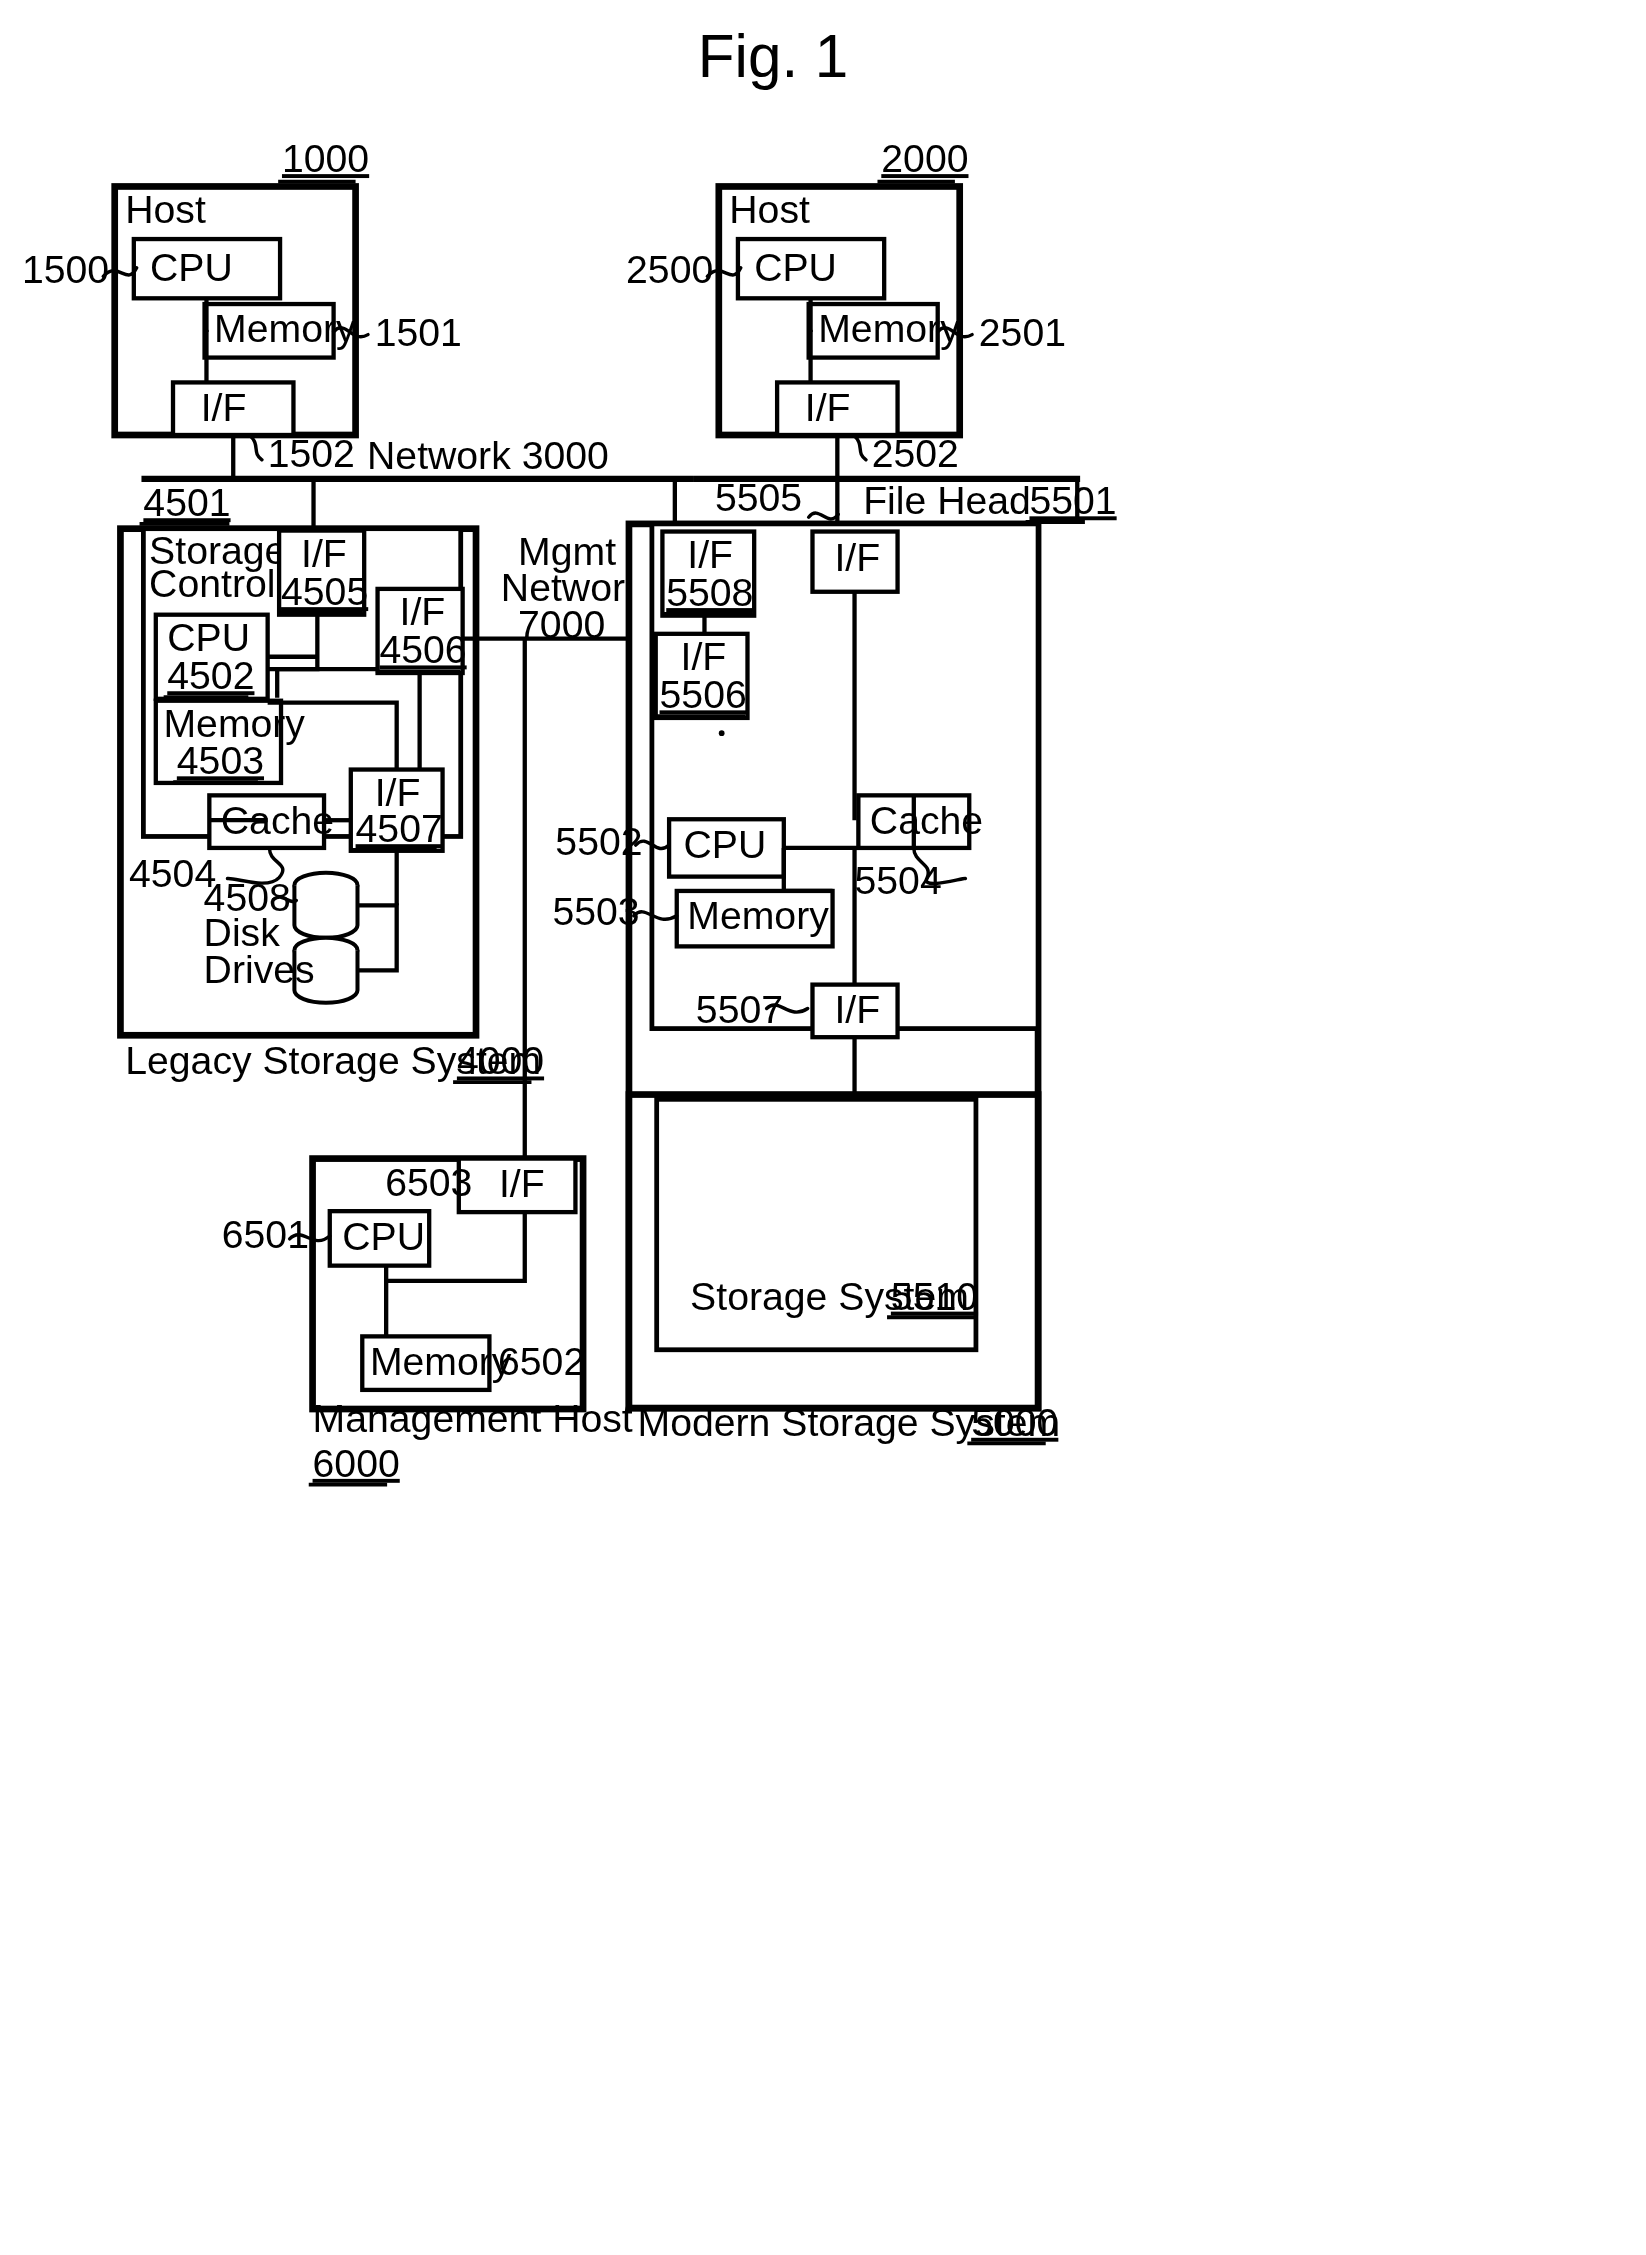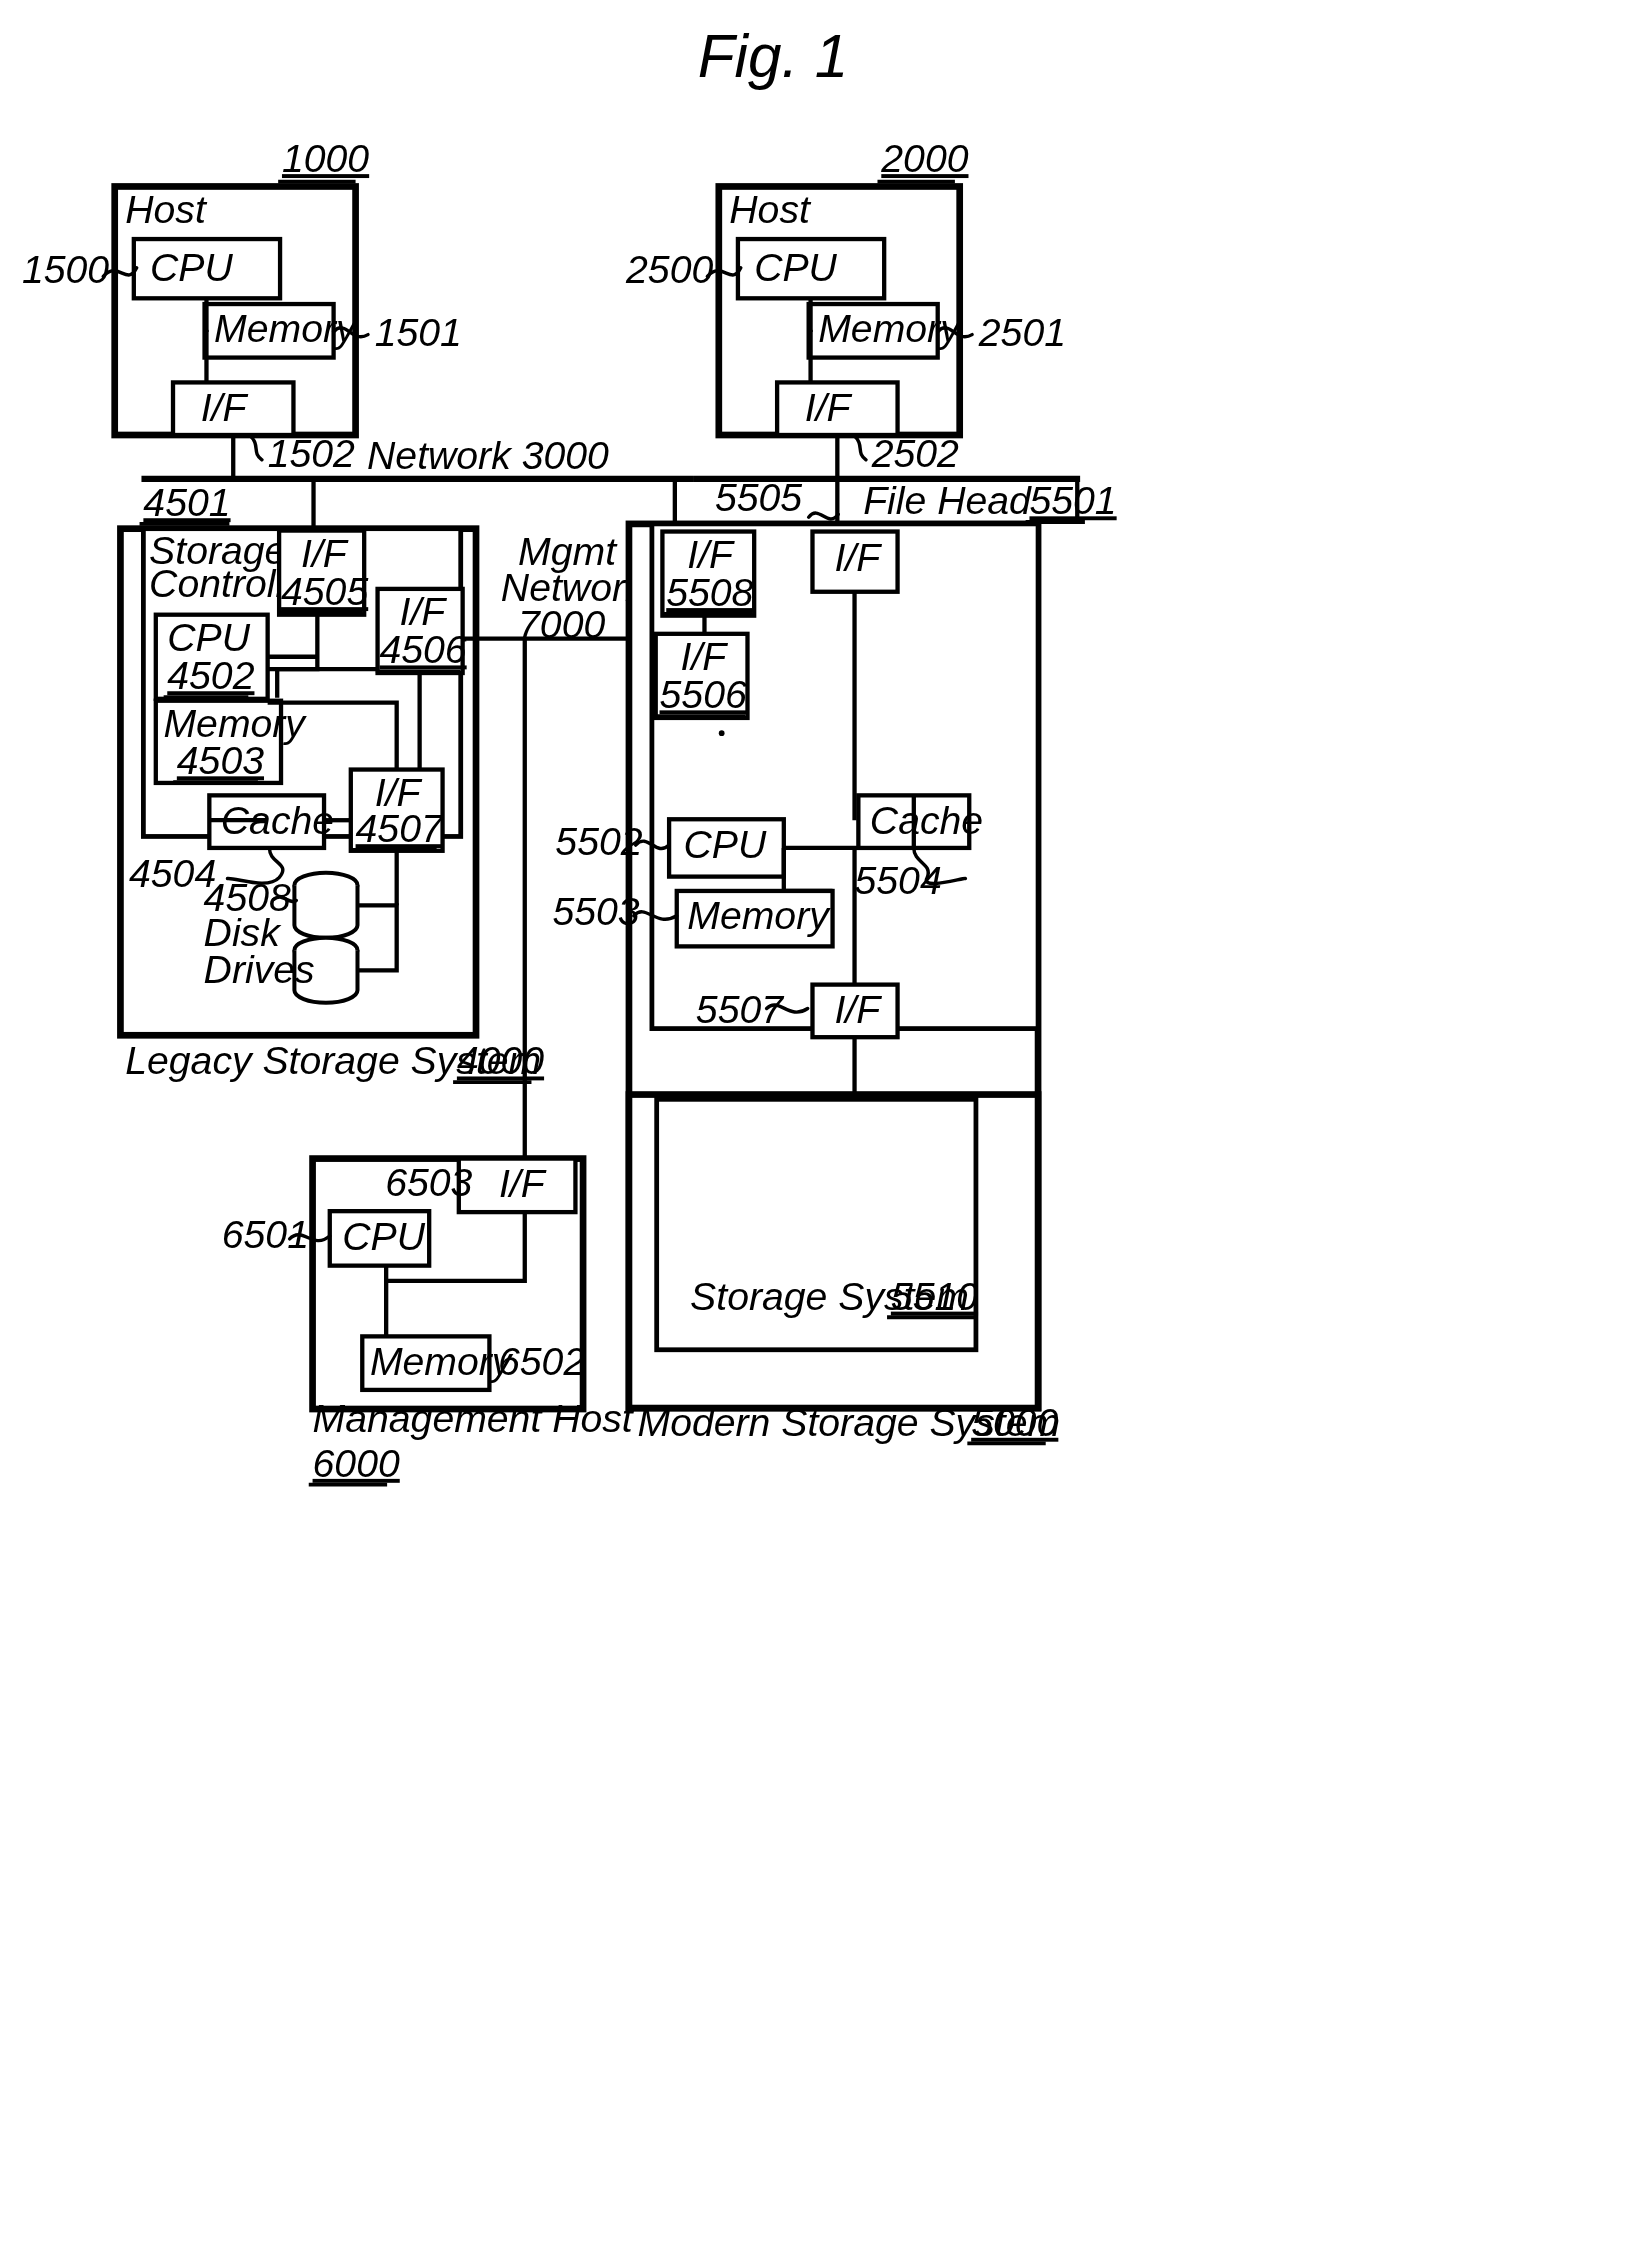--- a/index.html
+++ b/index.html
@@ -10,21 +10,20 @@
   body {
     font-family: "Liberation Sans", sans-serif;
     color: #000000;
   }
   #page {
     position: relative;
     width: 1362px;
     height: 2256px;
     background: #ffffff;
     overflow: hidden;
-    font-style: italic;
   }
   svg#fig {
     position: absolute;
     left: 0;
     top: 0;
     width: 1646px;
     height: 2256px;
   }
   .ln {
     stroke: #000000;

